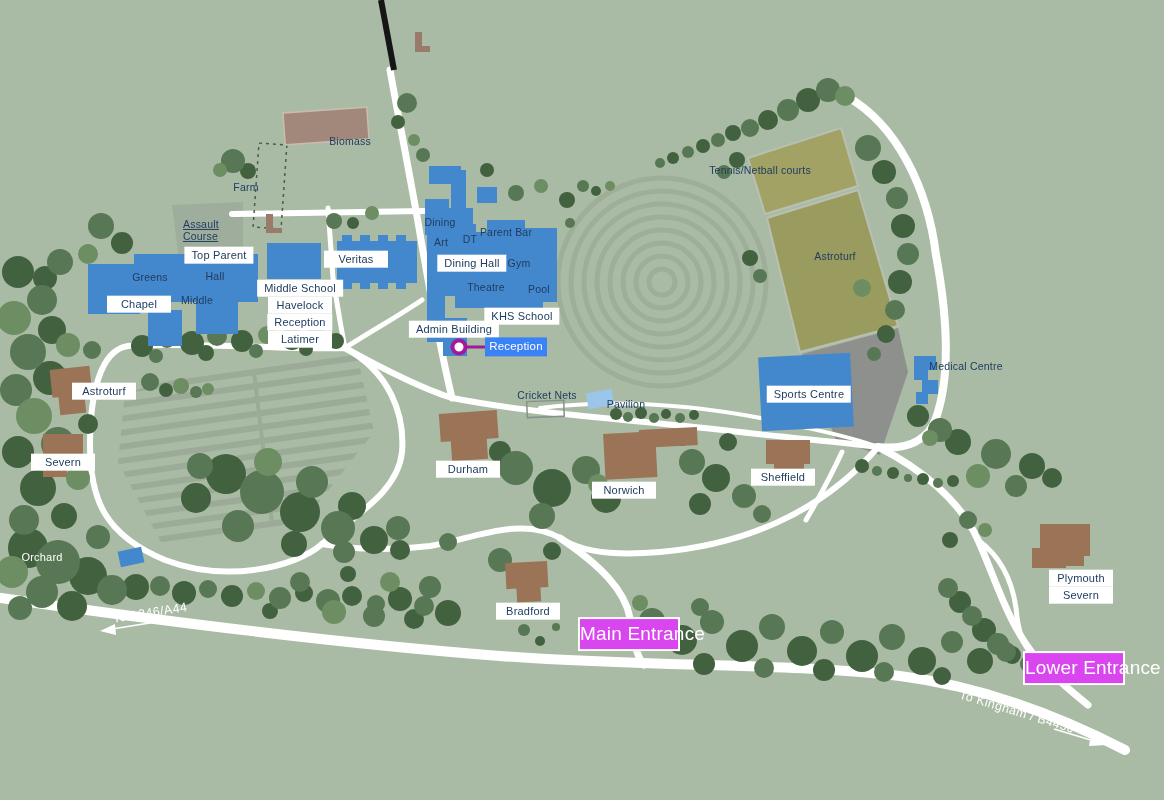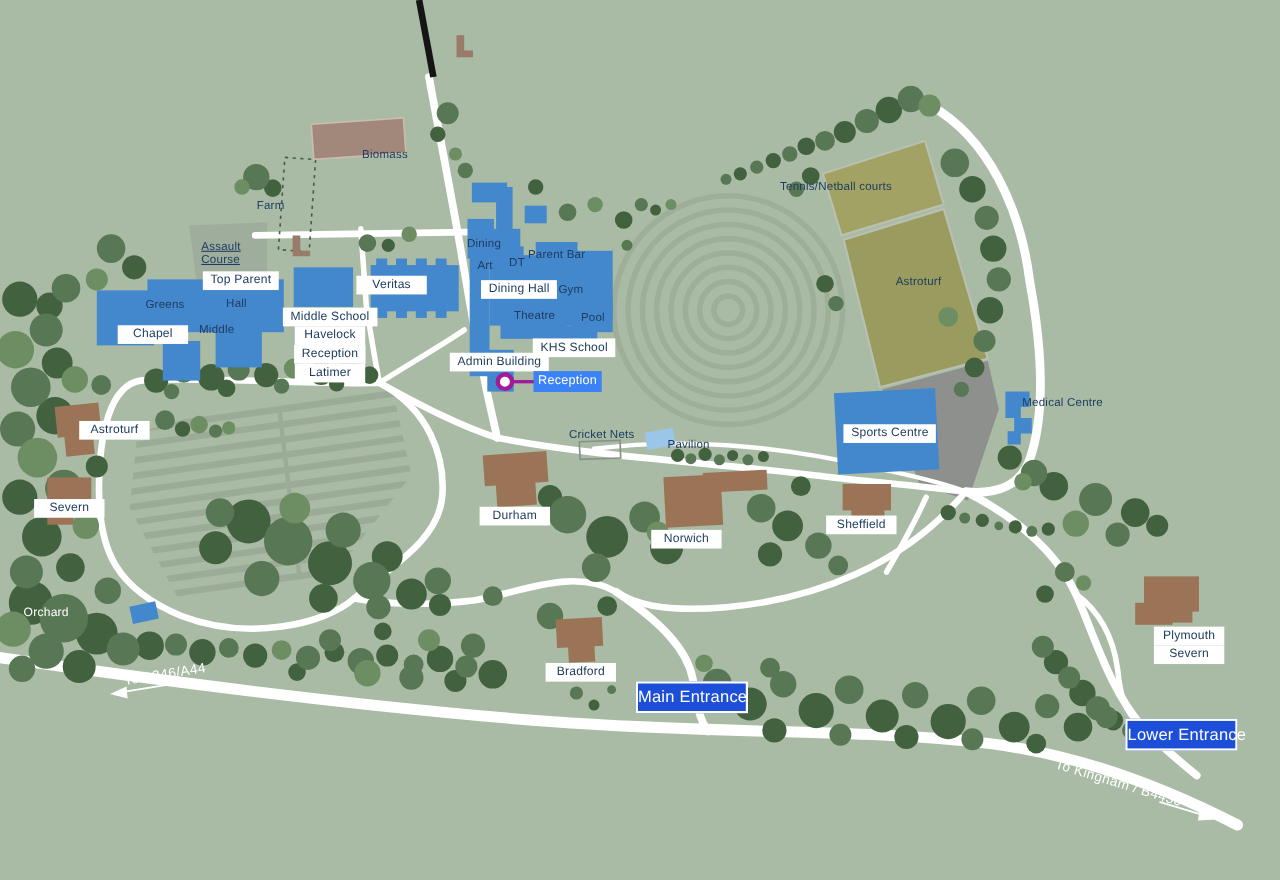--- a/index.html
+++ b/index.html
@@ -8,22 +8,22 @@
   .map svg{position:absolute;left:0;top:0;}
   .lbl{position:absolute;transform:translate(-50%,-50%);font-size:11px;color:#1f3d60;
        white-space:nowrap;letter-spacing:.2px;line-height:1.15;}
   .lbl.box{background:#fff;padding:2px 7px;min-width:50px;text-align:center;}
   .lbl.plain{font-size:10.5px;}
   .lbl.wrap{white-space:normal;width:54px;text-decoration:underline;}
   .lbl.white{color:#fff;font-size:11px;}
   .lbl.roadname{color:#fff;font-size:12.5px;letter-spacing:.4px;}
   .lbl.rot-l{transform:translate(-50%,-50%) rotate(-9deg);}
   .lbl.rot-r{transform:translate(-50%,-50%) rotate(17deg);}
-  .lbl.entrance{background:#1d4ed8;color:#fff;border:2px solid #fff;padding:4px 0;
-       width:98px;text-align:center;font-size:15px;}
+  .lbl.entrance{background:#d946ef;color:#fff;border:2px solid #fff;padding:4px 0;
+       width:98px;text-align:center;font-size:19px;}
   .lbl.reception{background:#3b82f6;color:#fff;padding:3px 0;width:62px;text-align:center;
        font-size:11.5px;}
 </style>
 </head>
 <body>
 
 <div class="map">
 <svg width="1164" height="800" viewBox="0 0 1164 800">
   <defs>
     <clipPath id="fieldClip">

